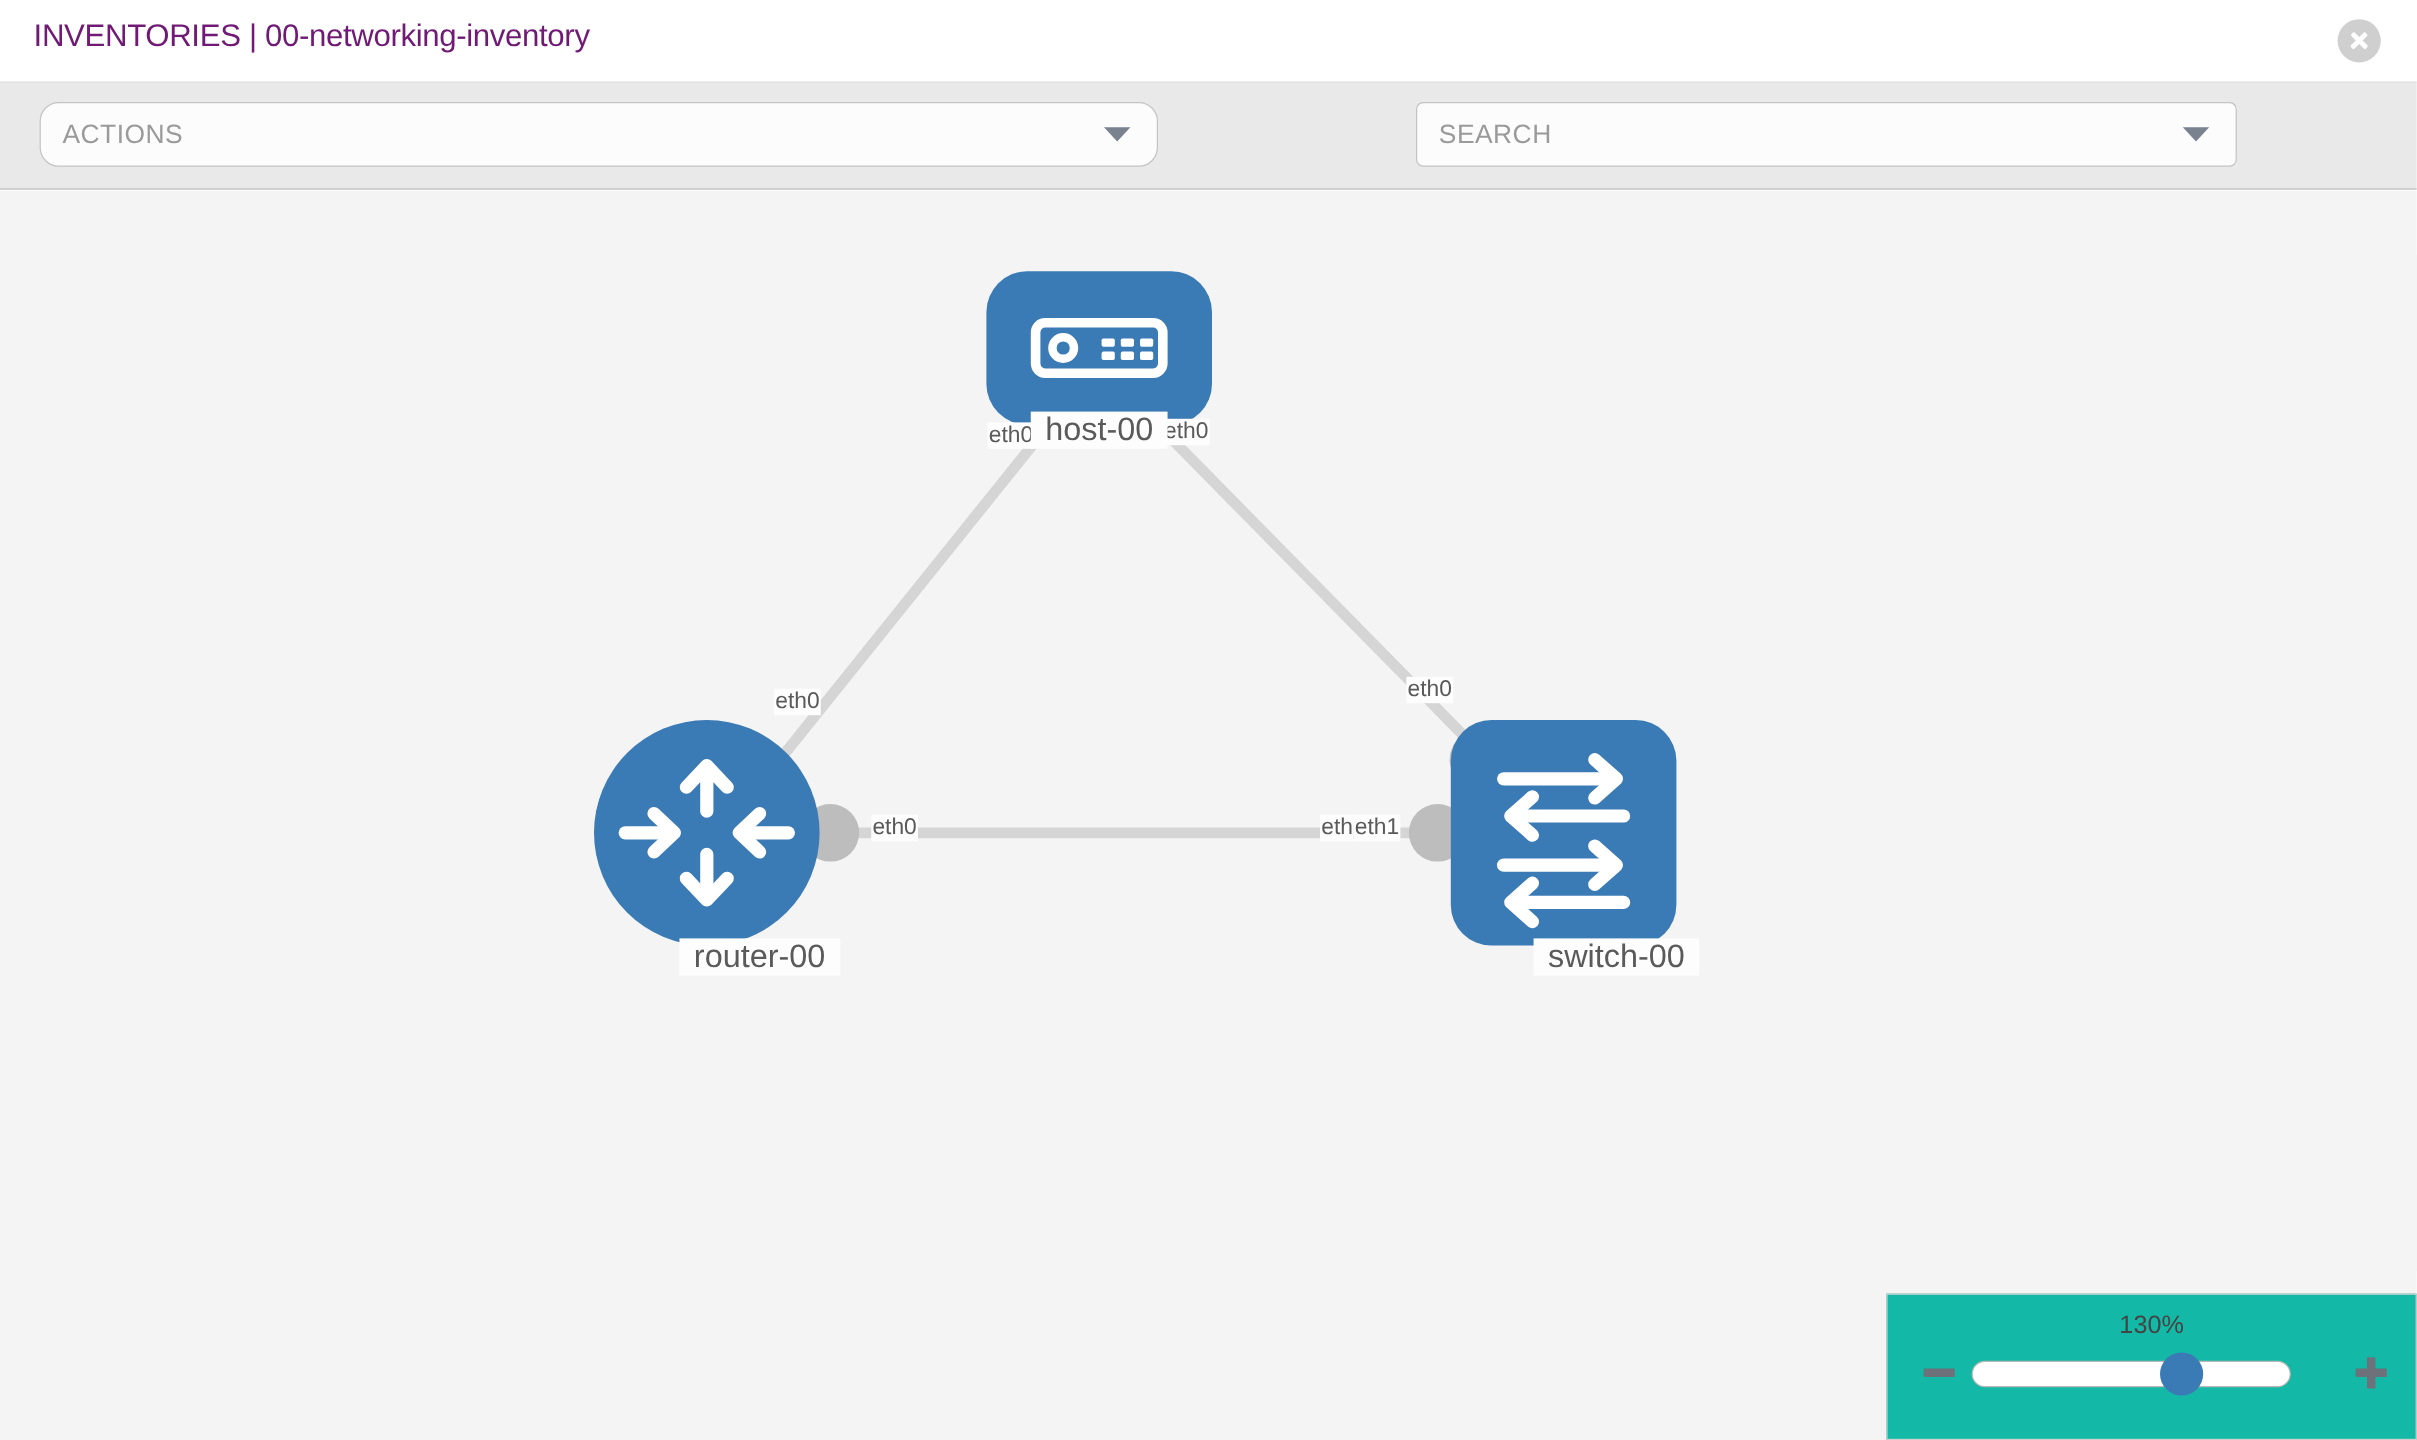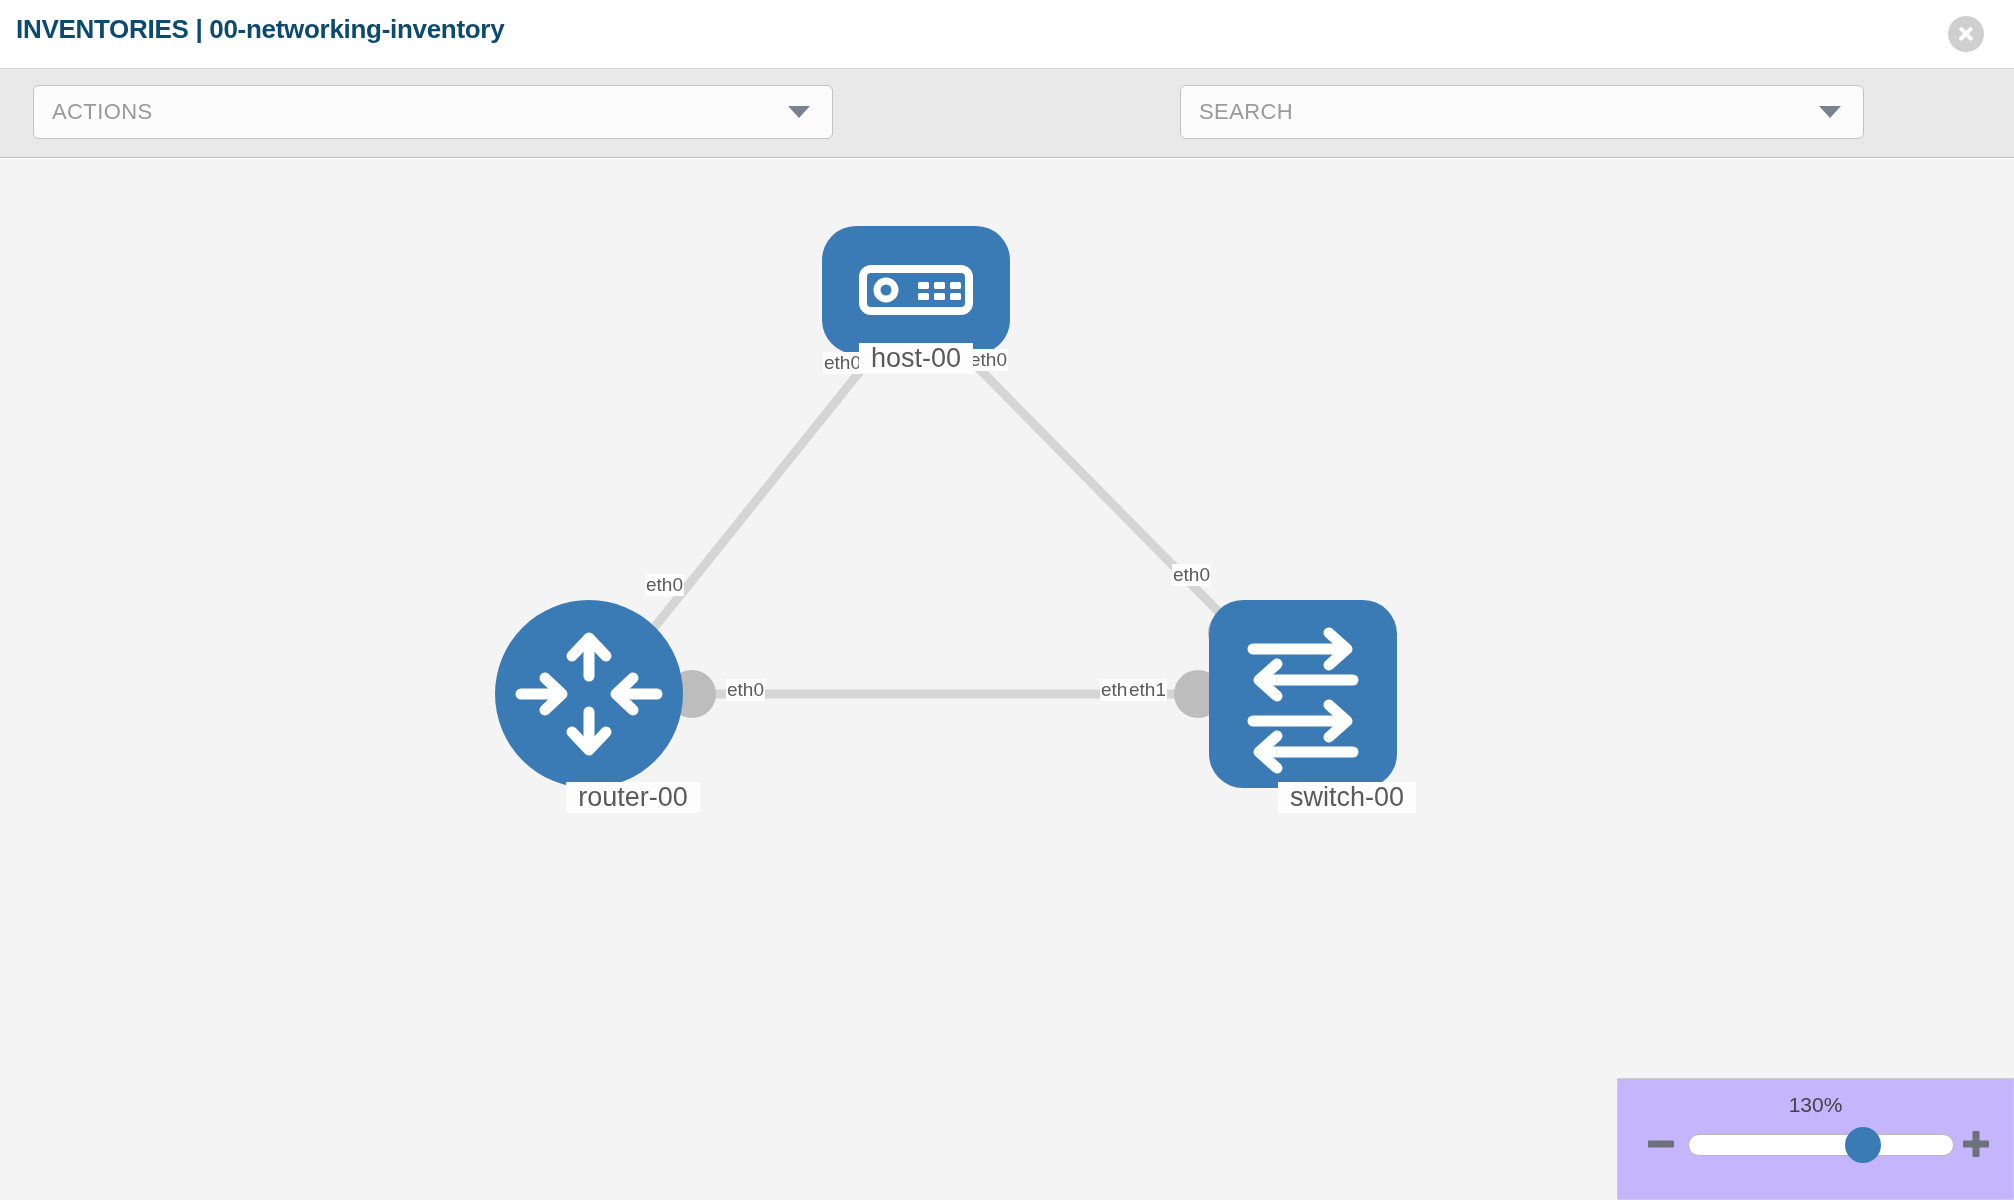--- a/index.html
+++ b/index.html
@@ -12,23 +12,23 @@
   #app { position: relative; width: 2014px; height: 1200px; }
 
   
   .header {
     position: absolute; left: 0; top: 0;
     width: 2014px; height: 69px;
     background: #ffffff;
     border-bottom: 1px solid #d7d7d7;
   }
   .page-title {
-    position: absolute; left: 16px; top: 14px;
-    font-size: 26px; font-weight: bold;
-    color: #0c4a6e;
+    position: absolute; left: 28px; top: 14px;
+    font-size: 26px; font-weight: normal;
+    color: #701a75;
     letter-spacing: -0.3px;
     font-stretch: condensed;
     white-space: nowrap;
   }
   .close-btn {
     position: absolute; right: 30px; top: 16px;
     width: 36px; height: 36px; border-radius: 50%;
     background: #cfcfcf;
     cursor: pointer;
   }
@@ -62,21 +62,21 @@
     white-space: nowrap;
   }
   .caret {
     position: absolute; right: 22px; top: 50%;
     transform: translateY(-50%);
     width: 0; height: 0;
     border-left: 11px solid transparent;
     border-right: 11px solid transparent;
     border-top: 12px solid #7a8290;
   }
-  #actions-field { left: 33px; width: 800px; }
+  #actions-field { left: 33px; width: 932px; border-radius: 16px; }
   #search-field  { left: 1180px; width: 684px; }
 
   .tool-icon {
     position: absolute; top: 86px;
     width: 46px; height: 46px;
     cursor: pointer;
   }
   #wrench-icon { left: 1035px; }
   #key-icon    { left: 1105px; }
   .tool-icon svg { display: block; width: 46px; height: 46px; }
@@ -103,22 +103,22 @@
     position: absolute;
     font-size: 19px; color: #5a5a5a;
     background: #fdfdfd;
     white-space: nowrap;
     padding: 0 1px;
   }
 
   
   .zoom-panel {
     position: absolute; right: 0; bottom: 0;
-    width: 397px; height: 122px;
-    background: #c4b5fd;
+    width: 442px; height: 122px;
+    background: #14b8a6;
     border: 1px solid #cfcfcf;
   }
   .zoom-level {
     position: absolute; left: 0; right: 0; top: 14px;
     text-align: center;
     font-size: 21px; color: #444444;
   }
   .zoom-minus, .zoom-plus {
     position: absolute; top: 48px;
     width: 34px; height: 34px; cursor: pointer;

